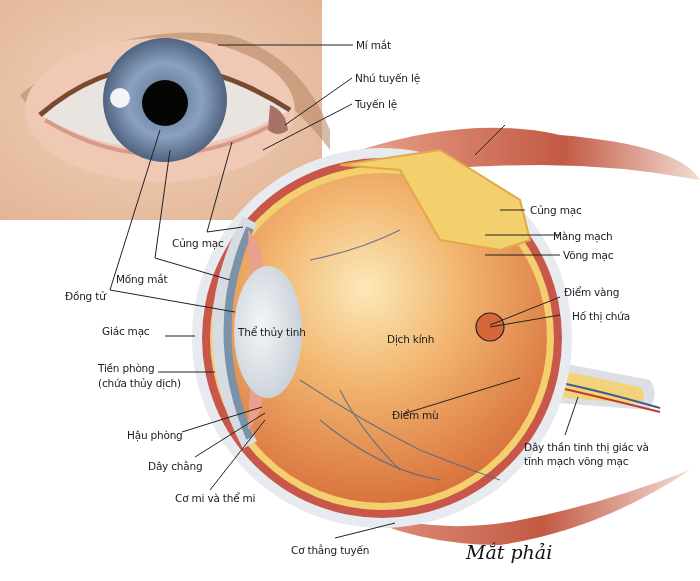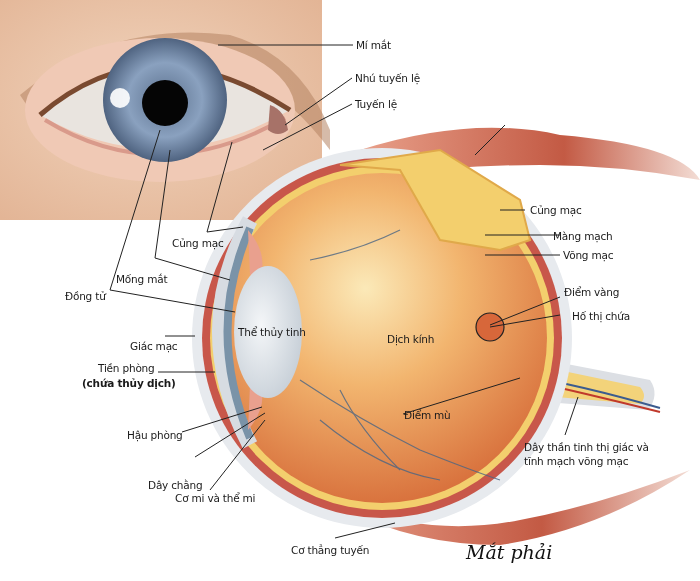--- a/index.html
+++ b/index.html
@@ -116,26 +116,26 @@
 <span class="lbl" style="left:355px; top:97px;">Tuyến lệ</span>
 <span class="lbl" style="left:172px; top:236px;">Củng mạc</span>
 <span class="lbl" style="left:116px; top:272px;">Mống mắt</span>
 <span class="lbl" style="left:65px; top:289px;">Đồng tử</span>
 
 <span class="lbl" style="left:530px; top:203px;">Củng mạc</span>
 <span class="lbl" style="left:553px; top:229px;">Màng mạch</span>
 <span class="lbl" style="left:563px; top:248px;">Võng mạc</span>
 <span class="lbl" style="left:564px; top:285px;">Điểm vàng</span>
 <span class="lbl" style="left:572px; top:309px;">Hố thị chứa</span>
-<span class="lbl" style="left:102px; top:339px;margin-left:28px;">Giác mạc</span>
+<span class="lbl" style="left:102px; top:324px;">Giác mạc</span>
 <span class="lbl" style="left:98px; top:361px;">Tiền phòng</span>
-<span class="lbl" style="left:82px; top:376px;font-weight:bold;">(chứa thủy dịch)</span>
+<span class="lbl" style="left:98px; top:376px;">(chứa thủy dịch)</span>
 <span class="lbl" style="left:238px; top:325px;">Thể thủy tinh</span>
 <span class="lbl" style="left:380px; top:332px;margin-left:7px;">Dịch kính</span>
-<span class="lbl" style="left:404px; top:408px;">Điểm mù</span>
+<span class="lbl" style="left:392px; top:408px;">Điểm mù</span>
 <span class="lbl" style="left:127px; top:428px;">Hậu phòng</span>
-<span class="lbl" style="left:148px; top:478px;">Dây chằng</span>
+<span class="lbl" style="left:148px; top:459px;">Dây chằng</span>
 <span class="lbl" style="left:175px; top:491px;">Cơ mi và thể mi</span>
 <span class="lbl" style="left:524px; top:440px;">Dây thần tinh thị giác và</span>
 <span class="lbl" style="left:524px; top:454px;">tĩnh mạch võng mạc</span>
 <span class="lbl" style="left:291px; top:543px;">Cơ thẳng tuyến</span>
 
 <span class="title">Mắt phải</span>
 
 </body></html>

